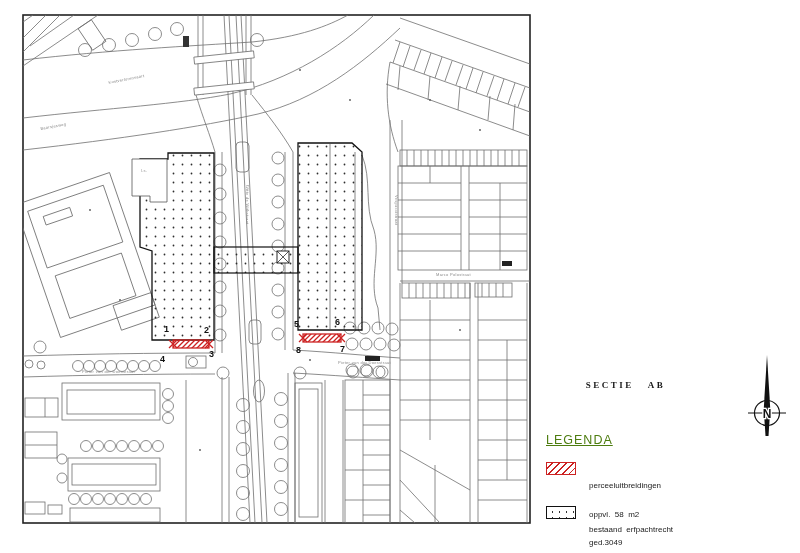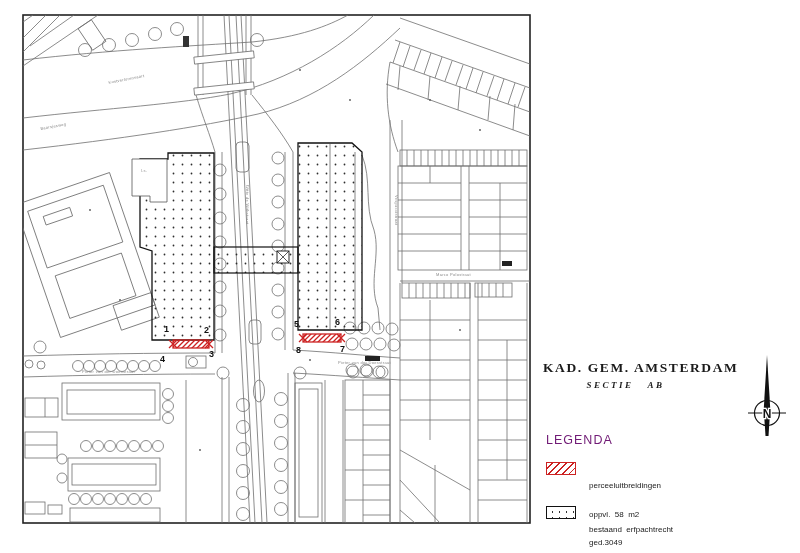--- a/index.html
+++ b/index.html
@@ -6,22 +6,22 @@
   .stage{position:relative;width:800px;height:553px;background:#fff;overflow:hidden;
          font-family:"Liberation Sans", sans-serif;color:#1a1a1a;}
   svg text{font-family:"Liberation Sans", sans-serif;}
 
   
   .map-title{position:absolute;left:543px;top:360px;width:165px;text-align:center;
     font-family:"Liberation Serif", serif;font-weight:bold;font-size:13.5px;
     letter-spacing:1.6px;white-space:pre;}
   .map-subtitle{position:absolute;left:543px;top:380px;width:165px;text-align:center;
     font-family:"Liberation Serif", serif;font-weight:bold;font-size:9px;
-    letter-spacing:2.5px;white-space:pre;font-style:italic;}
-  .legend-heading{position:absolute;left:546px;top:433px;font-size:12.5px;letter-spacing:1px;color:#701a75;}
+    letter-spacing:2.5px;white-space:pre;}
+  .legend-heading{position:absolute;left:546px;top:433px;font-size:12.5px;letter-spacing:1px;color:#4d7c0f;text-decoration:underline;}
   .legend-item{position:absolute;left:546px;display:flex;gap:13px;align-items:flex-start;}
   .legend-item .txt{font-size:8px;line-height:9.5px;color:#222;white-space:pre;}
   .sw{width:30px;height:13px;box-sizing:border-box;background:#fff;}
   .sw-red{border:1.6px solid #cc2222;
     background:repeating-linear-gradient(135deg,transparent 0 3.5px,#cc2222 3.5px 4.8px);}
   .sw-dots{border:1.4px solid #111;
     background:radial-gradient(#333 0.8px, transparent 0.9px);
     background-size:7px 6px;background-position:2px 2px;}
 
   
@@ -300,21 +300,20 @@
 
     <g>
       <polygon points="767,355 770.5,413 763.5,413" fill="#111"></polygon>
       <polygon points="764,413 770,413 768.5,436 765.5,436" fill="#111"></polygon>
       <circle cx="767" cy="413" r="12.5" fill="none" stroke="#111" stroke-width="1.2"></circle>
       <path d="M748,413 H786" stroke="#111" stroke-width="1"></path>
       <text x="767" y="417.5" text-anchor="middle" font-size="12" font-weight="bold" fill="#111" stroke="#fff" stroke-width="2.5" paint-order="stroke">N</text>
     </g>
   </svg>
 
-  <div class="map-title">KAD. GEM. AMSTERDAM</div>
   <div class="map-subtitle">SECTIE   AB</div>
 
   <div class="legend-heading">LEGENDA</div>
 
   <div class="legend-item" style="top:462px;">
     <div class="sw sw-red"></div>
     <div class="txt">
       <div>perceeluitbreidingen</div>
       <div>oppvl.  58  m2</div>
       <div>ged.3049</div>

